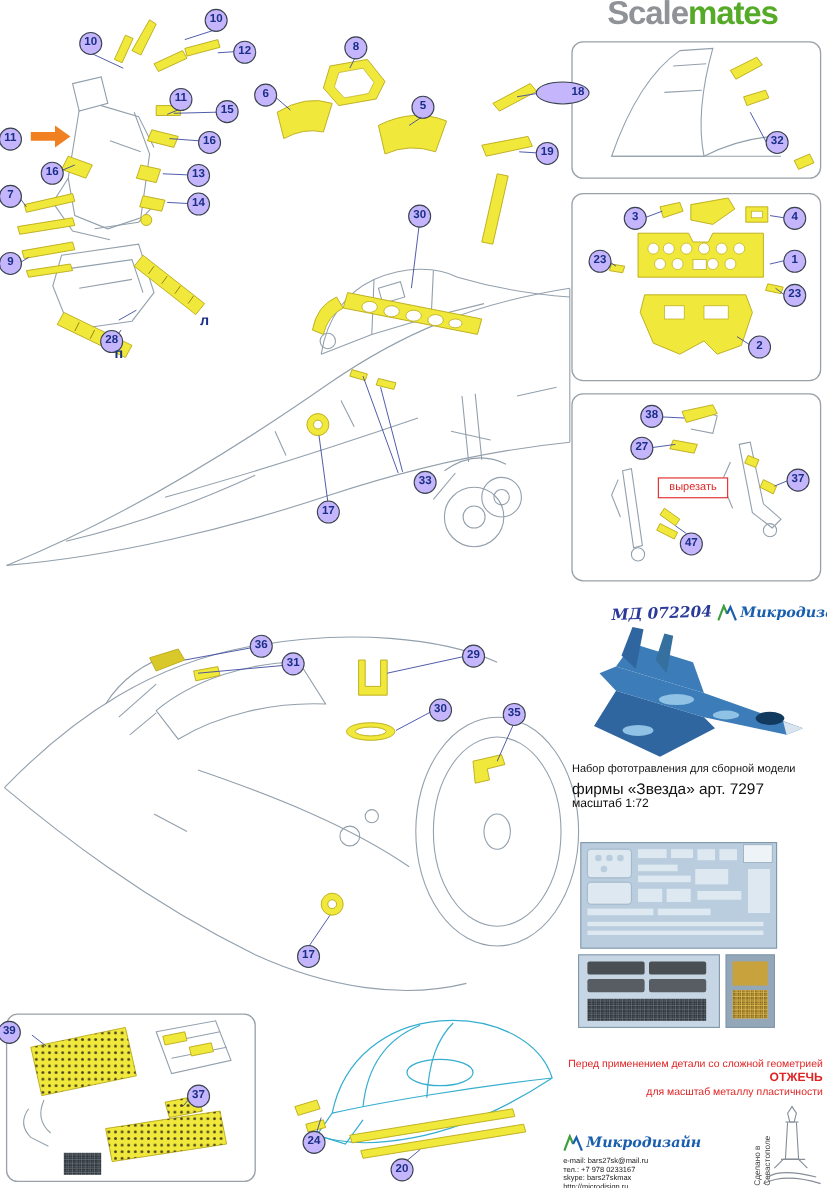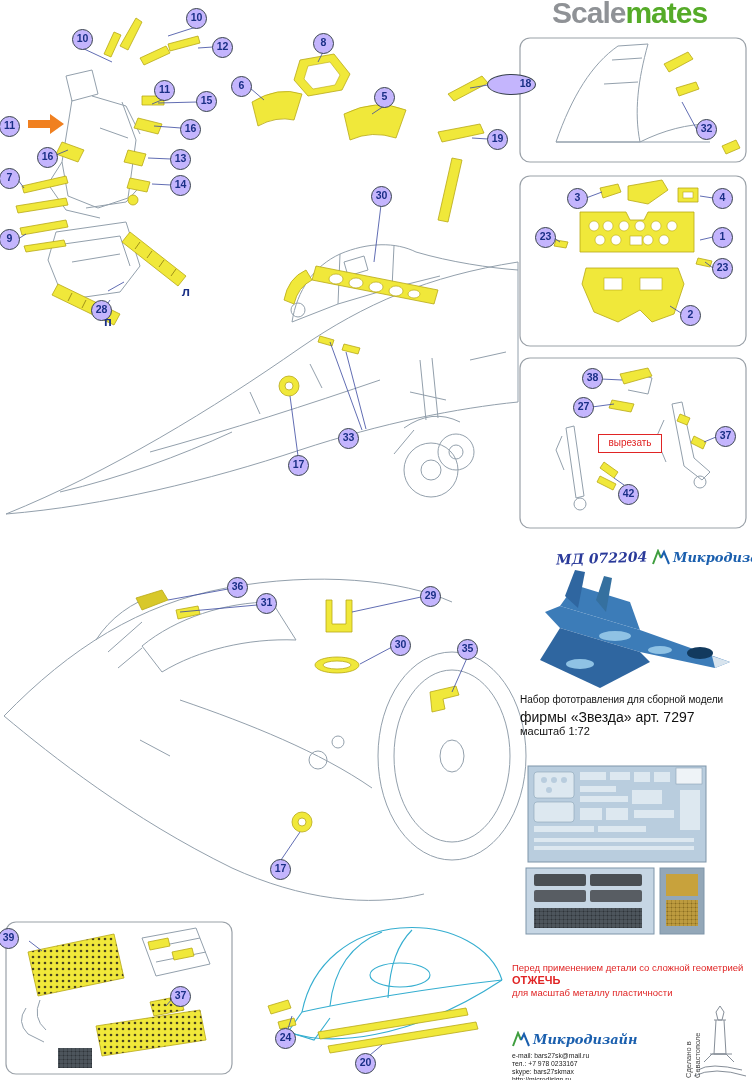--- a/index.html
+++ b/index.html
@@ -25,21 +25,21 @@
   .brand .txt{font:bold italic 13px "DejaVu Serif",serif;color:var(--brand-blue,#1a5fae)}
   .brand.top{left:652px;top:549px}
   .brand.bottom{left:512px;top:1031px}
   .prodblock{position:absolute;left:520px;top:694px;width:228px;text-align:left;color:#111}
   .prodblock .intro{font-size:10px}
   .prodblock .title{font-size:16px;font-weight:bold;margin-top:3px}
   .prodblock .firm{font-size:14px;margin-top:4px}
   .prodblock .scale{font-size:11px}
   .cutbox{position:absolute;left:598px;top:434px;width:62px;height:17px;border:1px solid var(--warning-red,#e02424);
           color:var(--warning-red,#e02424);font:10px/16px "Liberation Sans",sans-serif;text-align:center;background:#fff;z-index:5}
-  .warn{position:absolute;left:512px;top:962px;width:236px;text-align:left;color:var(--warning-red,#e02424)}
+  .warn{position:absolute;left:512px;top:962px;width:236px;text-align:right;color:var(--warning-red,#e02424)}
   .warn .l1{font-size:9.5px}
   .warn .em{font-weight:bold;font-size:11px;margin:1px 0}
   .warn .l2{font-size:9.5px}
   .contacts{position:absolute;left:512px;top:1052px;font-size:6.8px;line-height:1.2;color:#222}
   .madein{position:absolute;left:684px;top:1000px;height:78px;writing-mode:vertical-rl;
           transform:rotate(180deg);font-size:7.5px;color:#444}
 </style>
 </head>
 <body>
 
@@ -405,32 +405,32 @@
       <div class="callout" style="left: 206px; top: 101px;">15</div>
       <div class="callout" style="left: 190px; top: 129px;">16</div>
       <div class="callout" style="left: 47px; top: 157px;">16</div>
       <div class="callout" style="left: 180px; top: 159px;">13</div>
       <div class="callout" style="left: 180px; top: 185px;">14</div>
       <div class="callout" style="left: 9px; top: 178px;">7</div>
       <div class="callout" style="left: 9px; top: 239px;">9</div>
       <div class="callout" style="left: 101px; top: 288px; margin-top: 12px;">28</div>
       <div class="callout" style="left: 381px; top: 196px;">30</div>
       <div class="callout" style="left: 298px; top: 465px;">17</div>
-      <div class="callout" style="left: 348px; top: 438px;">33</div>
+      <div class="callout" style="left: 386px; top: 438px;">33</div>
       <div class="callout" style="left: 706px; top: 129px;">32</div>
       <div class="callout" style="left: 577px; top: 198px;">3</div>
       <div class="callout" style="left: 722px; top: 198px;">4</div>
       <div class="callout" style="left: 545px; top: 237px;">23</div>
       <div class="callout" style="left: 722px; top: 237px;">1</div>
       <div class="callout" style="left: 722px; top: 268px;">23</div>
       <div class="callout" style="left: 690px; top: 315px;">2</div>
       <div class="callout" style="left: 592px; top: 378px;">38</div>
       <div class="callout" style="left: 583px; top: 407px;">27</div>
       <div class="callout" style="left: 725px; top: 436px;">37</div>
-      <div class="callout" style="left: 628px; top: 494px;">42</div>
+      <div class="callout" style="left: 628px; top: 494px;">47</div>
       <div class="callout" style="left: 237px; top: 587px;">36</div>
       <div class="callout" style="left: 266px; top: 603px;">31</div>
       <div class="callout" style="left: 430px; top: 596px;">29</div>
       <div class="callout" style="left: 400px; top: 645px;">30</div>
       <div class="callout" style="left: 467px; top: 649px;">35</div>
       <div class="callout" style="left: 280px; top: 869px;">17</div>
       <div class="callout" style="left: 8px; top: 938px;">39</div>
       <div class="callout" style="left: 180px; top: 996px;">37</div>
       <div class="callout" style="left: 285px; top: 1038px;">24</div>
       <div class="callout" style="left: 365px; top: 1063px;">20</div>

